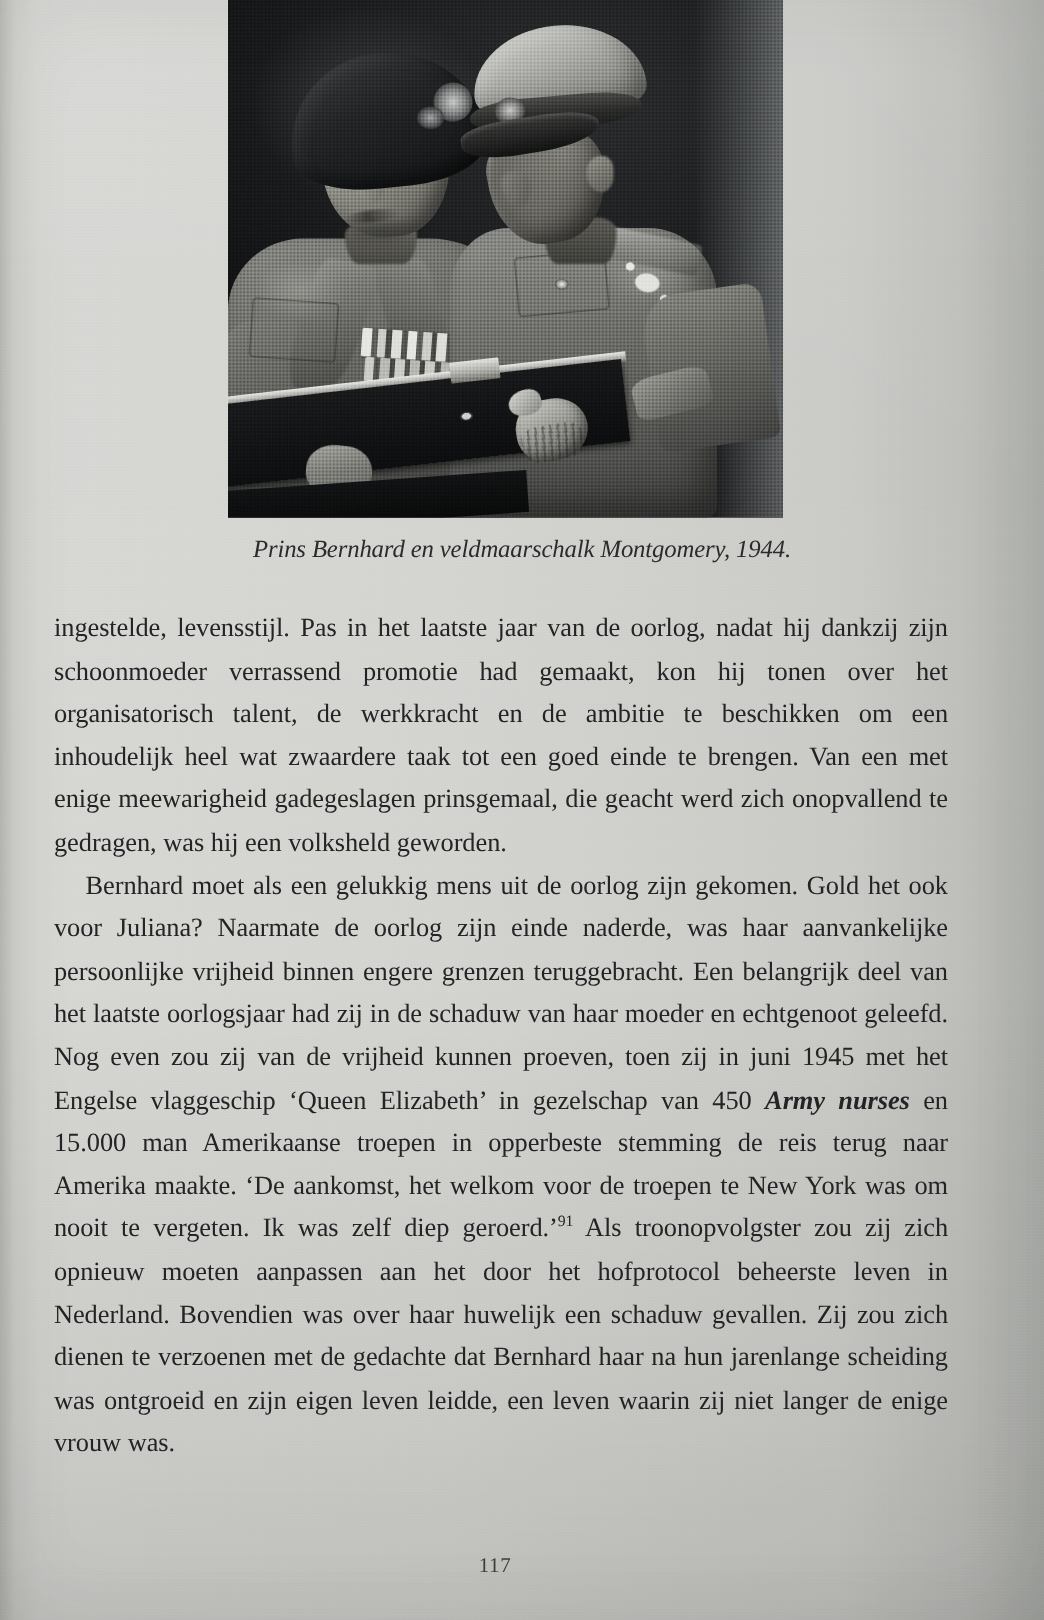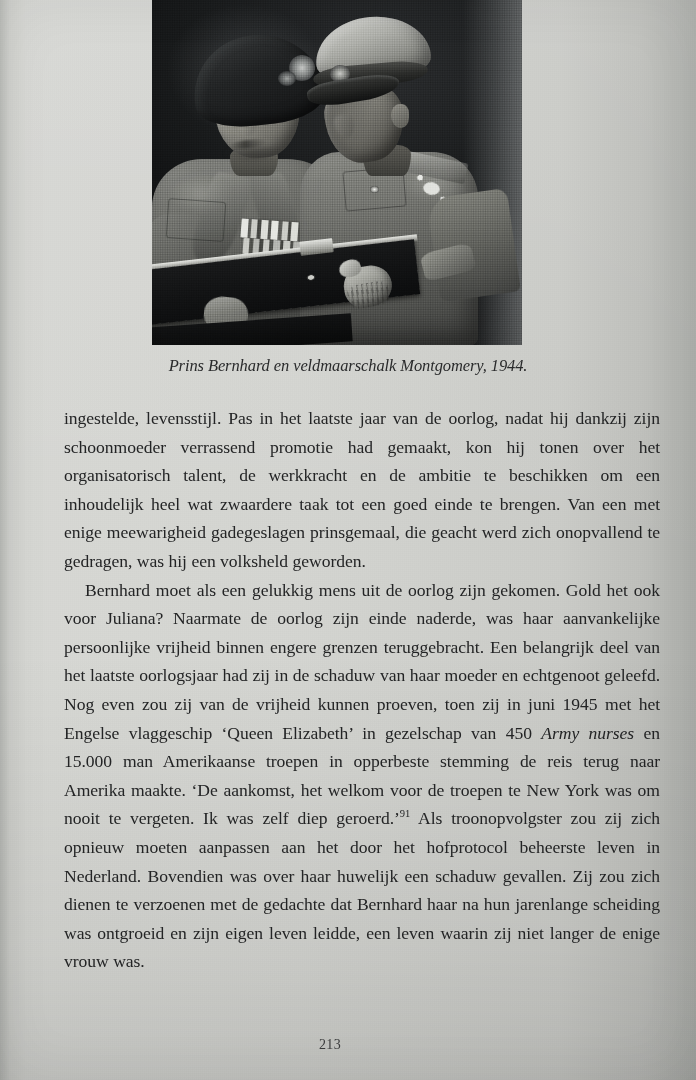--- a/index.html
+++ b/index.html
@@ -428,34 +428,34 @@
     font-style: italic;
     font-size: 16.5px;
     line-height: 1.2;
     color: #2a2b2c;
     letter-spacing: -0.1px;
   }
 
   
   #body-text {
     position: absolute;
-    left: 64px;
+    left: 36px;
     top: 404px;
     width: 596px;
     font-size: 17.6px;
     line-height: 28.6px;
     color: #232425;
     text-align: justify;
     text-align-last: left;
     letter-spacing: -0.05px;
     word-spacing: 0.1px;
   }
   #body-text p { margin: 0; }
   #body-text p.indent { text-indent: 21px; }
-  .it { font-style: italic; }
+  .it { font-style: italic; font-weight: bold; }
   .sup {
     font-size: 10.5px;
     vertical-align: super;
     line-height: 0;
     margin-top: 20px;
   }
 
   
   #folio {
     position: absolute;
@@ -547,16 +547,16 @@
 
   <div id="body-text">
     <p>
       <span>ingestelde, levensstijl. Pas in het laatste jaar van de oorlog, nadat hij dankzij zijn schoonmoeder verrassend promotie had gemaakt, kon hij tonen over het organisatorisch talent, de werkkracht en de ambitie te beschikken om een inhoudelijk heel wat zwaardere taak tot een goed einde te brengen. Van een met enige meewarigheid gadegeslagen prinsgemaal, die geacht werd zich onopvallend te gedragen, was hij een volksheld geworden.</span>
     </p>
     <p class="indent">
       <span>Bernhard moet als een gelukkig mens uit de oorlog zijn gekomen. Gold het ook voor Juliana? Naarmate de oorlog zijn einde naderde, was haar aanvankelijke persoonlijke vrijheid binnen engere grenzen teruggebracht. Een belangrijk deel van het laatste oorlogsjaar had zij in de schaduw van haar moeder en echtgenoot geleefd. Nog even zou zij van de vrijheid kunnen proeven, toen zij in juni 1945 met het Engelse vlaggeschip ‘Queen Elizabeth’ in gezelschap van 450 </span><span class="it">Army nurses</span><span> en 15.000 man Amerikaanse troepen in opperbeste stemming de reis terug naar Amerika maakte. ‘De aankomst, het welkom voor de troepen te New York was om nooit te vergeten. Ik was zelf diep geroerd.’</span><span class="sup">91</span><span> Als troonopvolgster zou zij zich opnieuw moeten aanpassen aan het door het hofprotocol beheerste leven in Nederland. Bovendien was over haar huwelijk een schaduw gevallen. Zij zou zich dienen te verzoenen met de gedachte dat Bernhard haar na hun jarenlange scheiding was ontgroeid en zijn eigen leven leidde, een leven waarin zij niet langer de enige vrouw was.</span>
     </p>
   </div>
 
-  <div id="folio">213</div>
+  <div id="folio">117</div>
 
   <div id="softness"></div>
 </div>
 
 </body></html>

